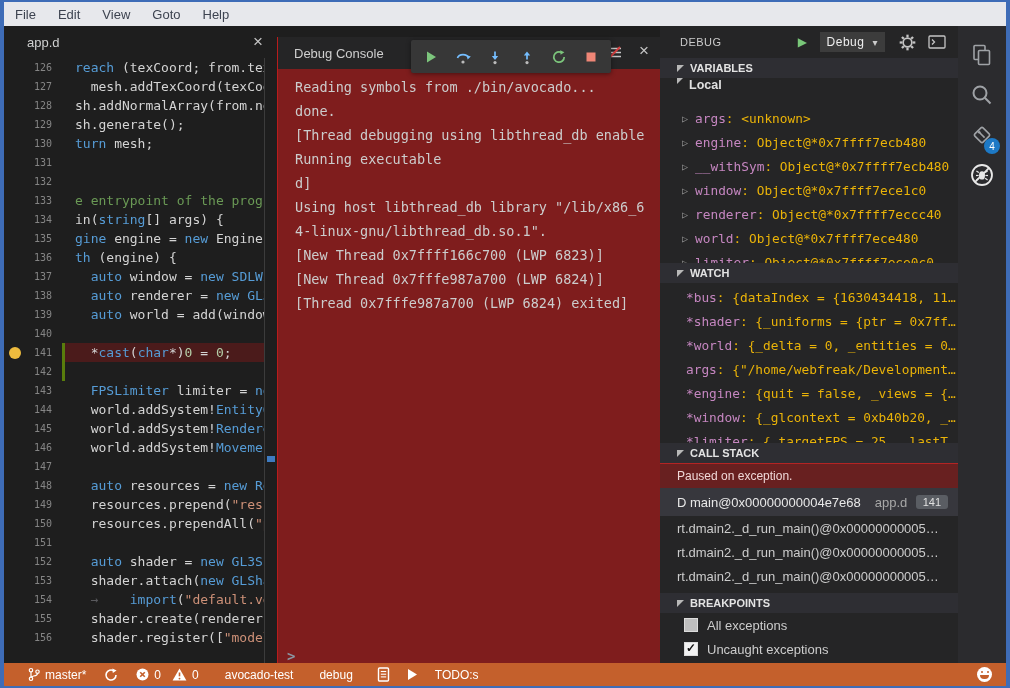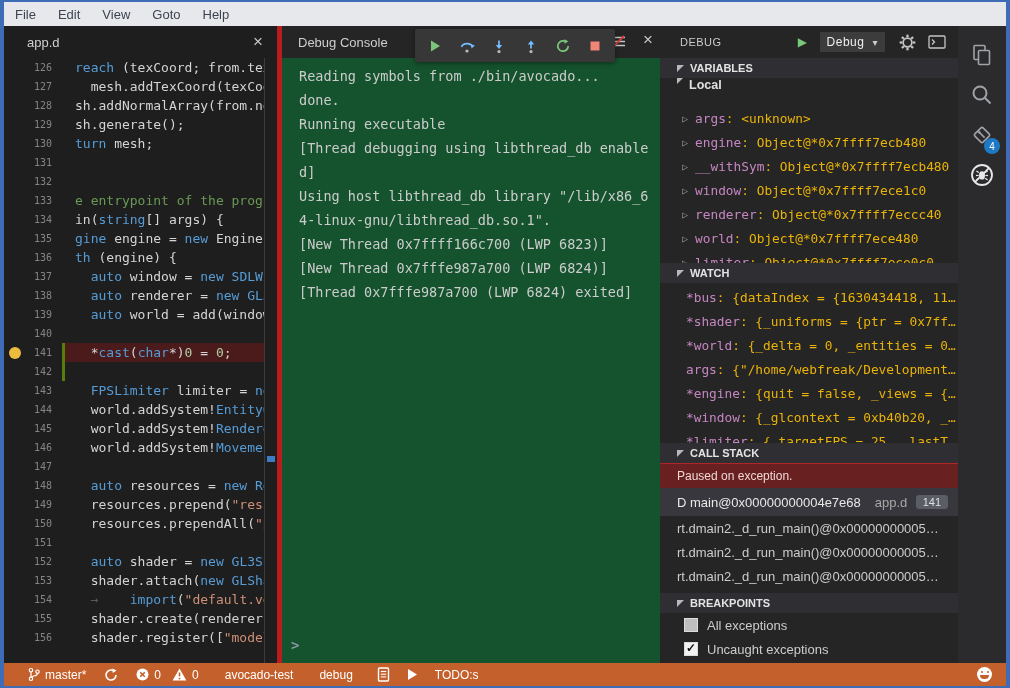--- a/index.html
+++ b/index.html
@@ -26,22 +26,22 @@
   .cl .ct{flex:1;overflow:hidden;padding-left:10px;}
   .cl.ex .ct{background:#4b1b1b;}
   .cl.bp::before{content:"";position:absolute;left:5px;top:3.5px;width:12px;height:12px;
                  border-radius:50%;background:#edbb3e;}
   .tok-p{color:#d4d4d4}.tok-kw{color:#569cd6}.tok-c{color:#6a9955}
   .tok-s{color:#ce9178}.tok-n{color:#b5cea8}.tok-ws{color:#5a5a5e}
   #edscroll{position:absolute;top:32px;right:0;bottom:0;width:12px;background:#1e1e1e;
             border-left:1px solid #3c3c3c;}
   #edscroll .deco-blue{position:absolute;top:398px;left:2px;width:8px;height:6px;background:#3e7bc0;}
   
-  #console-pane{position:absolute;left:273px;top:0;width:383px;height:637px;background:#14532d;
-                border-left:5px solid #b91c1c;}
+  #console-pane{position:absolute;left:273px;top:11px;width:383px;height:637px;background:#7f1d1d;
+                border-left:1px solid #b91c1c;}
   #console-header{position:relative;height:32px;background:#252526;display:flex;align-items:center;
                   padding:0 12px 0 16px;color:#cfcfcf;font-size:13px;}
   #console-clear{position:absolute;right:38px;top:8px;cursor:pointer;}
   #console-close{position:absolute;right:12px;top:7px;}
   #debug-toolbar{position:absolute;left:133px;top:3px;width:192px;height:33px;background:#373737;
                  border-radius:2px;box-shadow:0 1px 5px rgba(0,0,0,.45);display:flex;
                  align-items:center;justify-content:space-around;padding:0 4px;z-index:5;}
   .tb-btn{width:22px;height:22px;display:flex;align-items:center;justify-content:center;cursor:pointer;}
   #console-body{position:absolute;top:34px;left:0;right:0;bottom:0;padding:4px 6px 0 17px;
                 font-family:"DejaVu Sans Mono",monospace;font-size:13.5px;line-height:24px;
@@ -348,22 +348,22 @@
           <svg width="16" height="16" viewBox="0 0 16 16">
               <rect x="3.5" y="3.5" width="9" height="9" fill="#ef8676"></rect>
             </svg>
         </span>
       </div>
 
       <div id="console-body" data-repeat="console.lines">
 
       <div class="console-line">Reading symbols from ./bin/avocado...</div>
           <div class="console-line">done.</div>
+          <div class="console-line">[Thread debugging using libthread_db enable</div>
           <div class="console-line">Running executable</div>
-          <div class="console-line">[Thread debugging using libthread_db enable</div>
           <div class="console-line">d]</div>
           <div class="console-line">Using host libthread_db library "/lib/x86_6</div>
           <div class="console-line">4-linux-gnu/libthread_db.so.1".</div>
           <div class="console-line">[New Thread 0x7ffff166c700 (LWP 6823)]</div>
           <div class="console-line">[New Thread 0x7fffe987a700 (LWP 6824)]</div>
           <div class="console-line">[Thread 0x7fffe987a700 (LWP 6824) exited]</div>
         </div>
       <div id="console-prompt">&gt;</div>
     </div>
 

